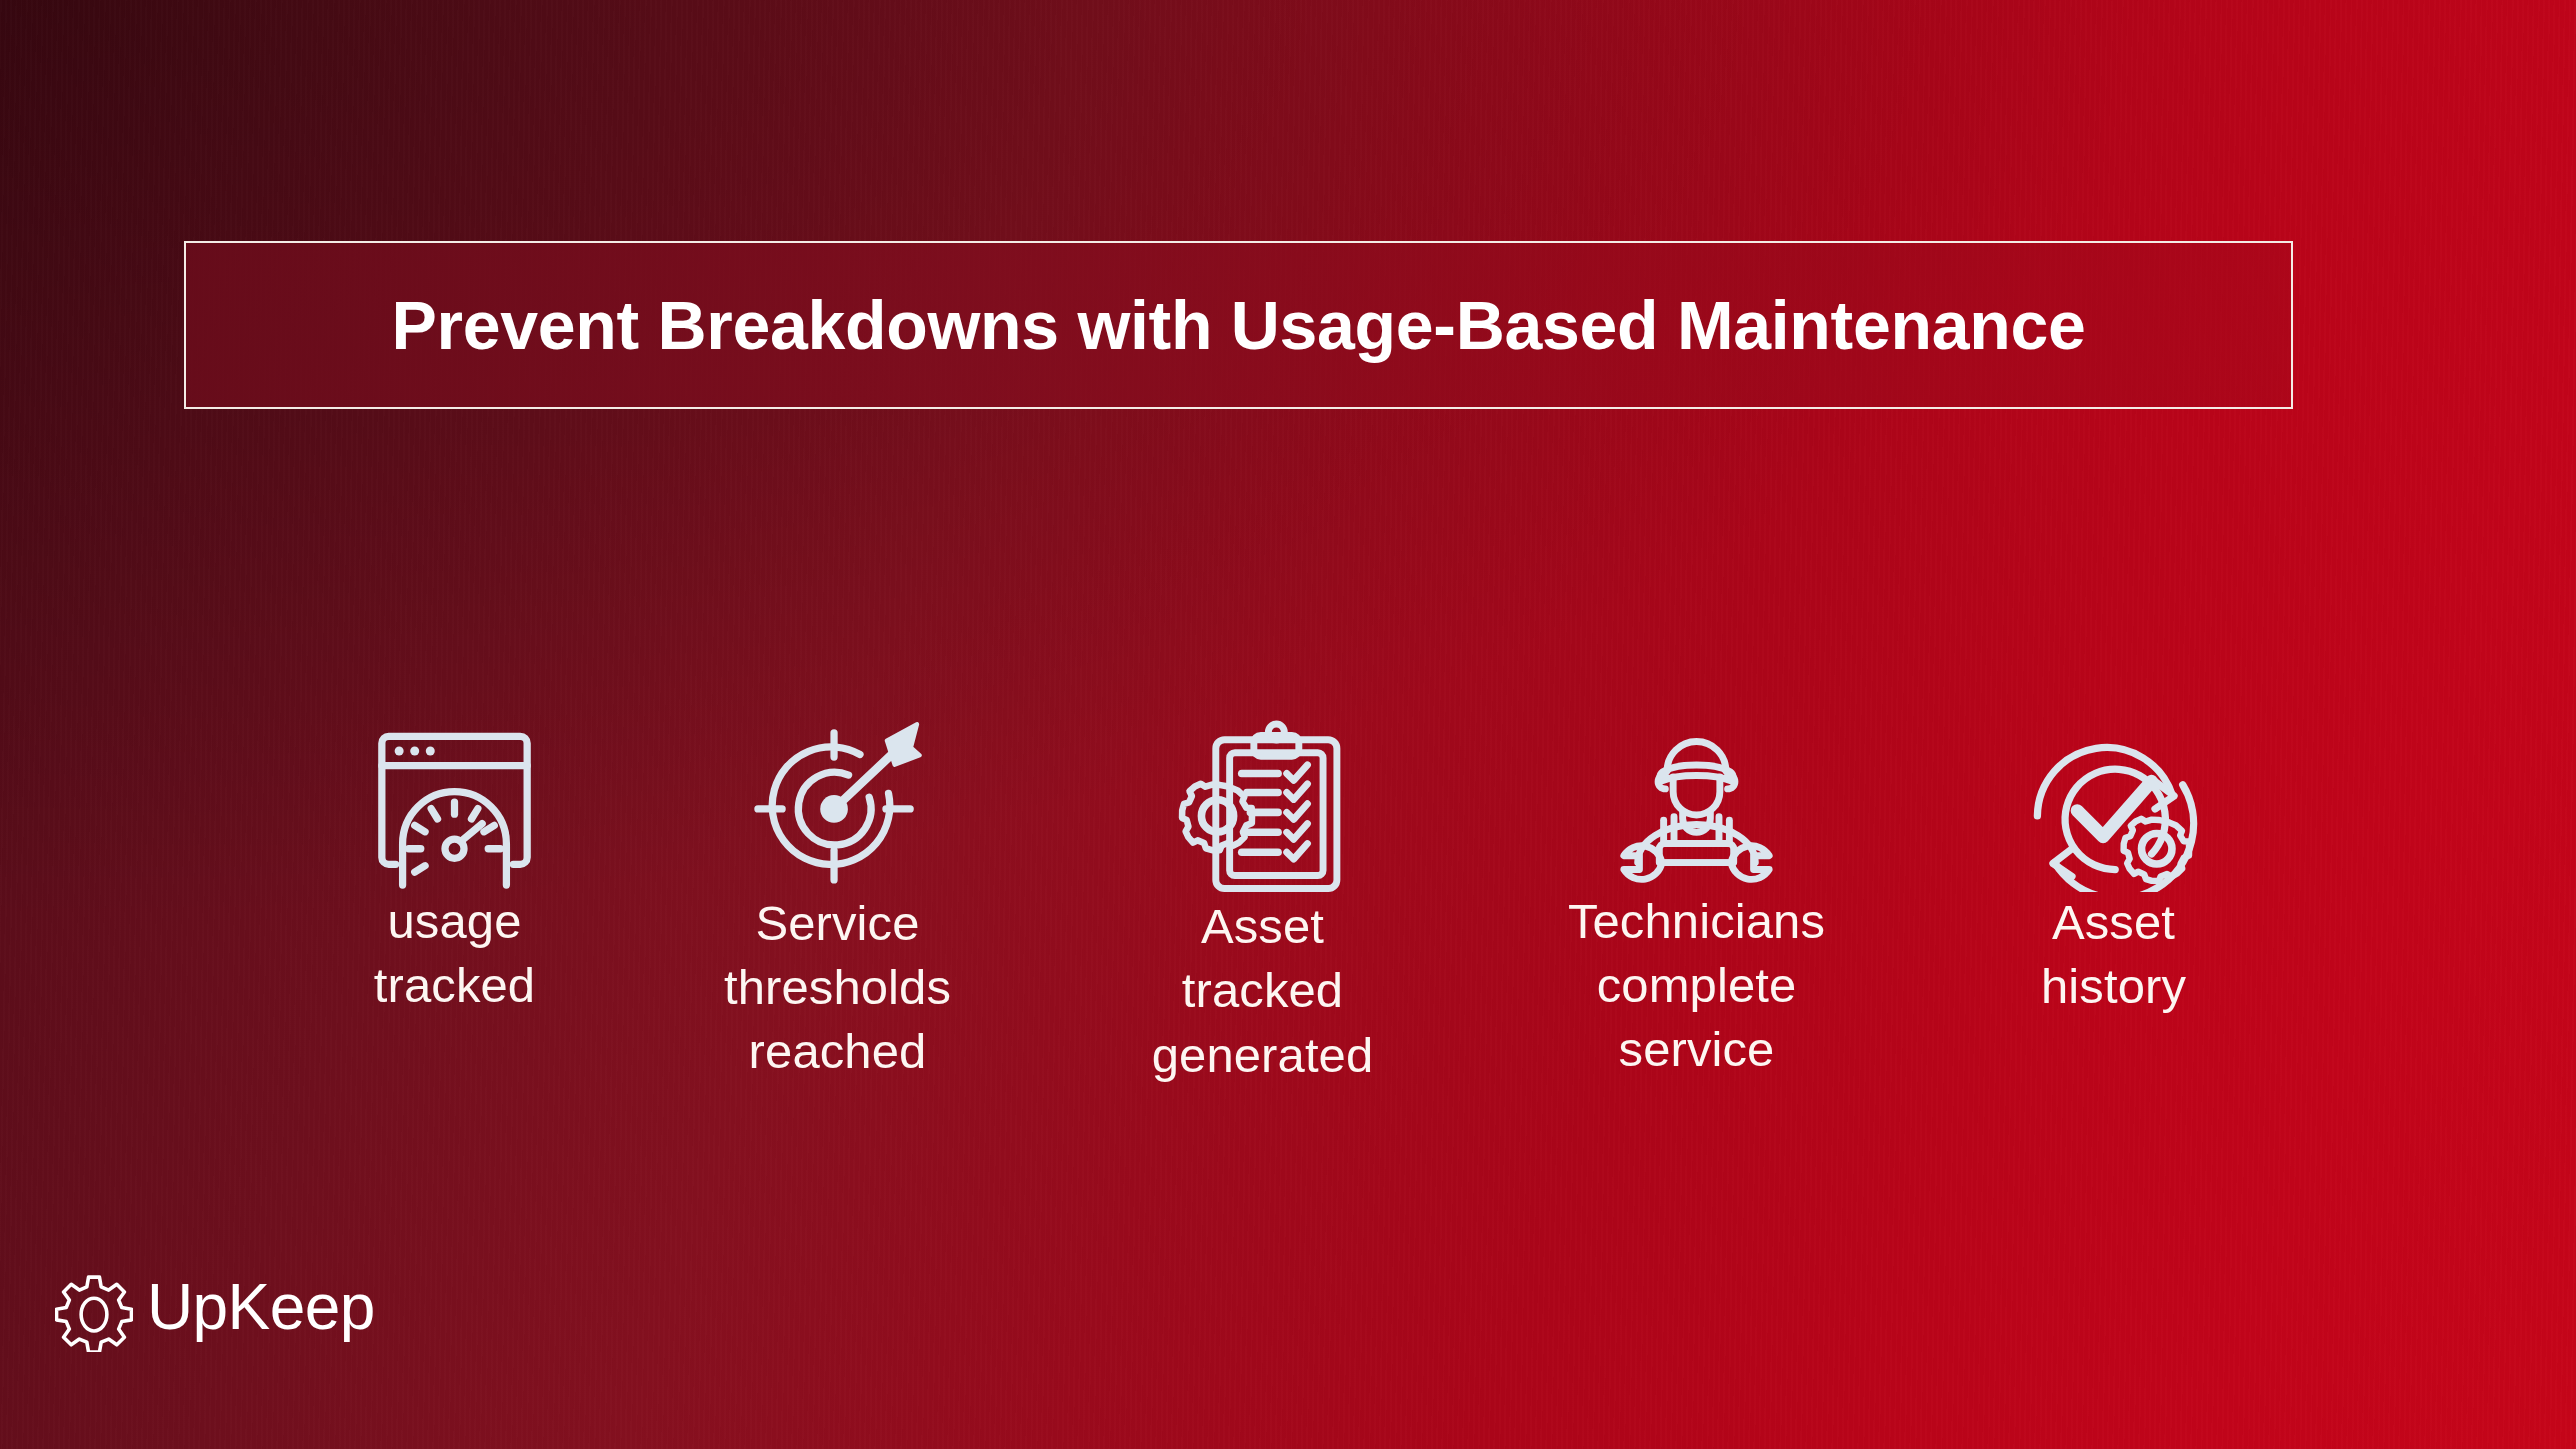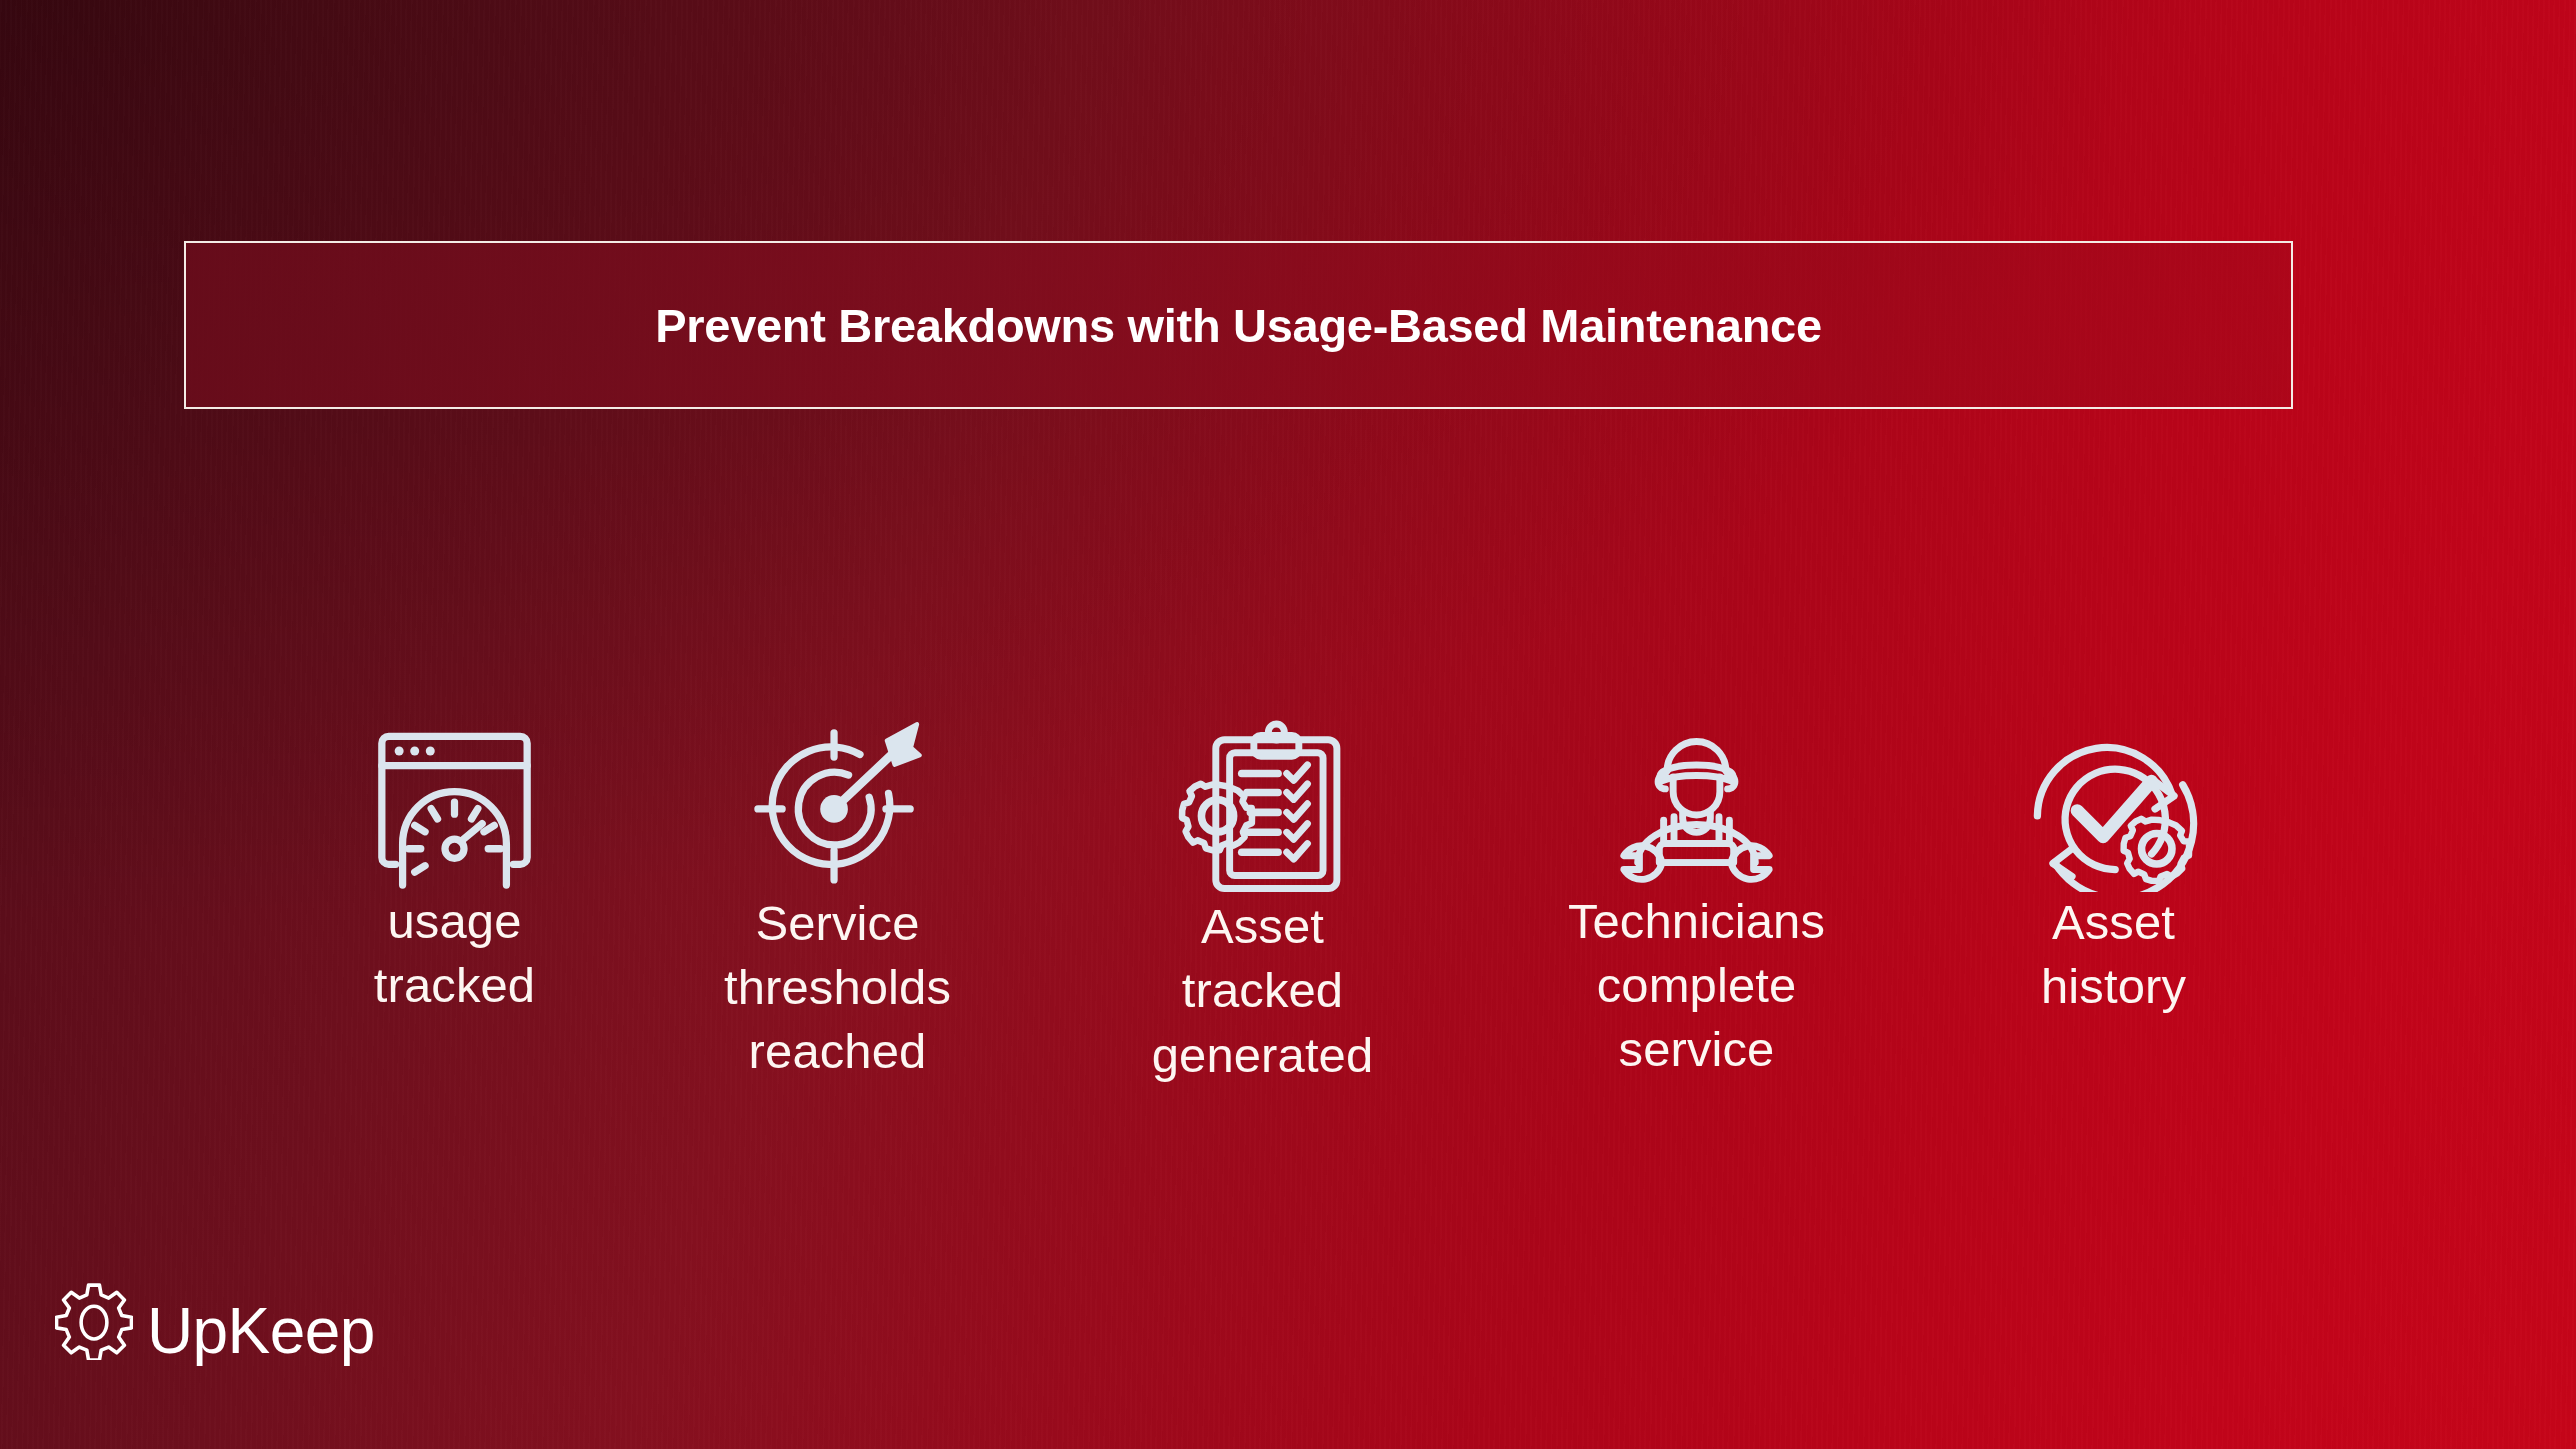--- a/index.html
+++ b/index.html
@@ -53,21 +53,21 @@
         rgba(106,12,27,0.88) 0%,
         rgba(129,13,30,0.80) 38%,
         rgba(150,9,27,0.66) 66%,
         rgba(162,7,26,0.52) 100%);
     display: flex;
     align-items: center;
     justify-content: center;
     z-index: 3;
   }
   .title-text {
-    font-size: 47px;
+    font-size: 68px;
     font-weight: 700;
     color: #ffffff;
     letter-spacing: -0.3px;
     white-space: nowrap;
     line-height: 1;
   }
 
   
   .steps {
     position: absolute;
@@ -115,24 +115,23 @@
   #step-2 .label { margin-top: 2.3px;  }
   #step-3 .label { margin-top: -3.4px; }
   #step-4 .label { margin-top: -2.3px; }
 
   
   .logo {
     position: absolute;
     left: 55px;
     top: 1274px;
     display: flex;
-    align-items: flex-end;
+    align-items: flex-start;
     gap: 14px;
     z-index: 4;
-    margin-top: 8px;
   }
   .logo .logo-text {
     color: #ffffff;
     font-size: 64px;
     font-weight: 400;
     letter-spacing: -0.6px;
     line-height: 1;
     position: relative;
     top: 1.2px;
   }

